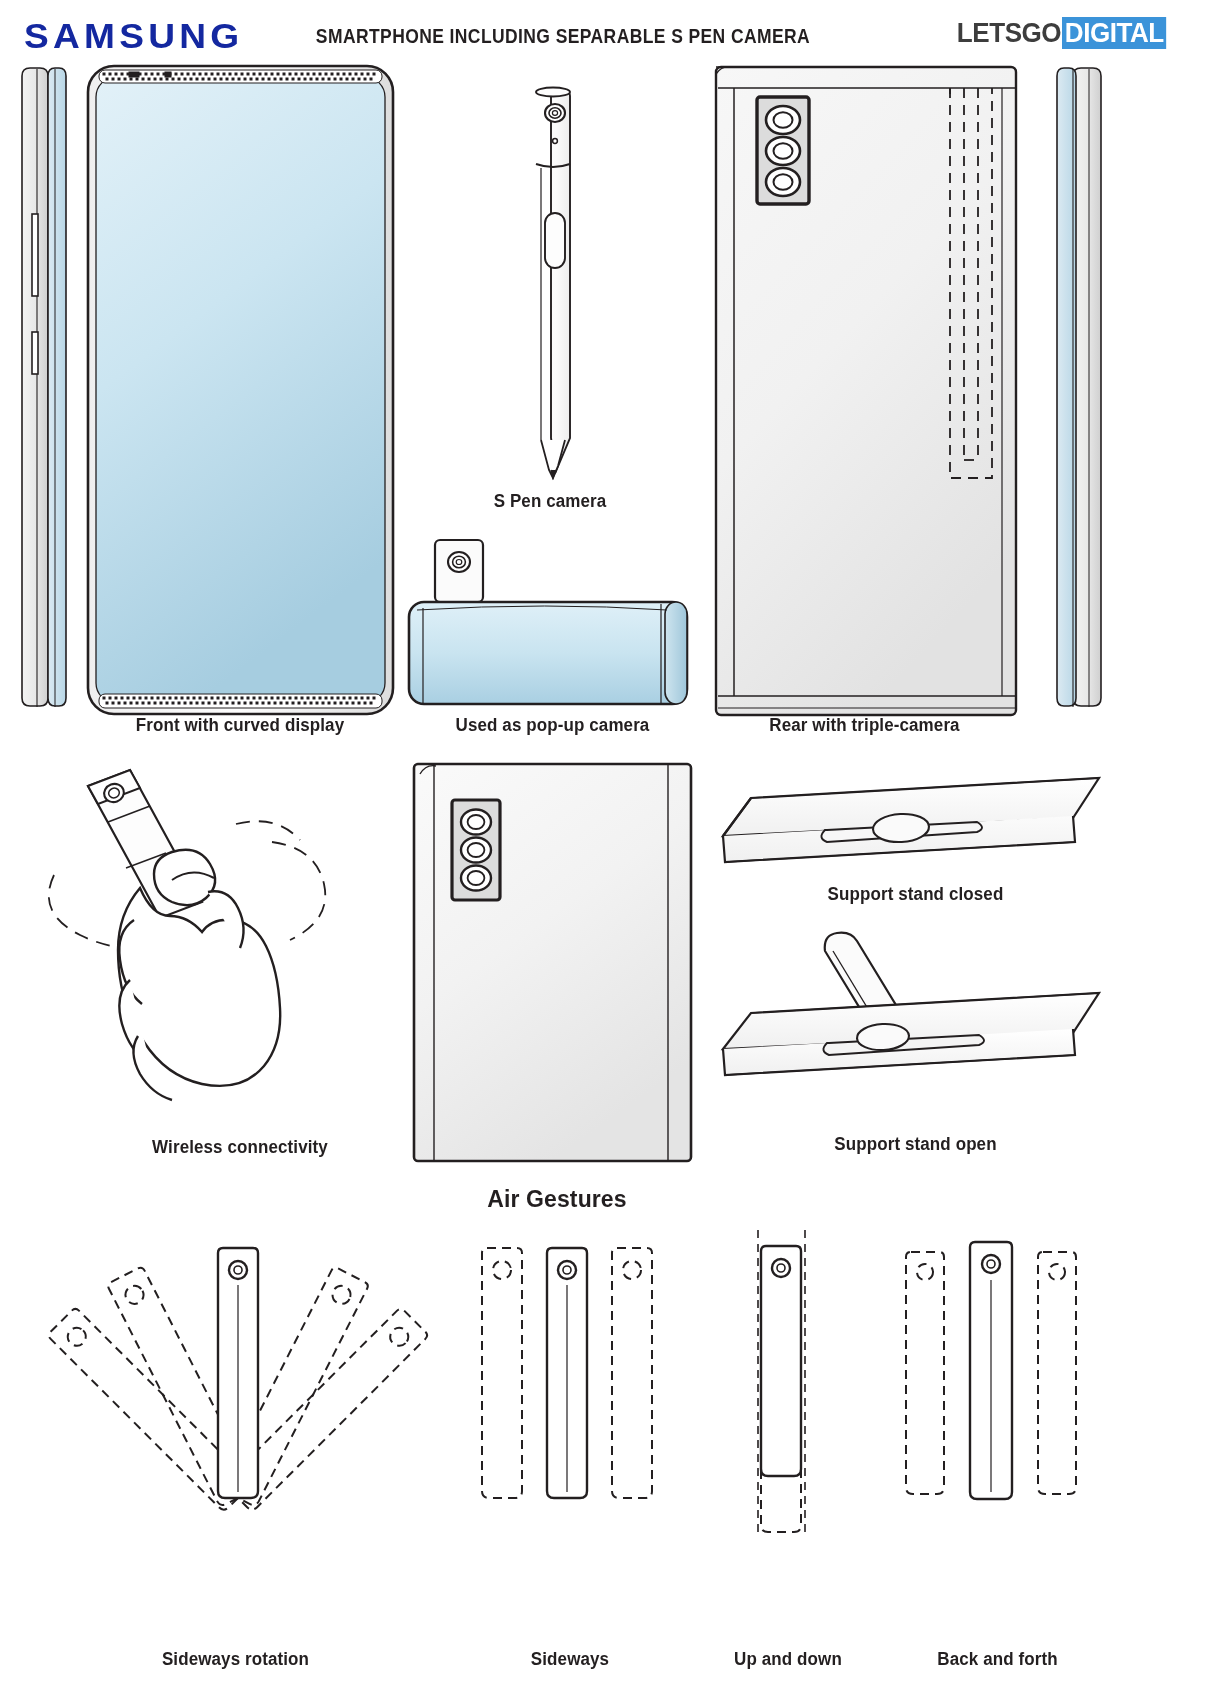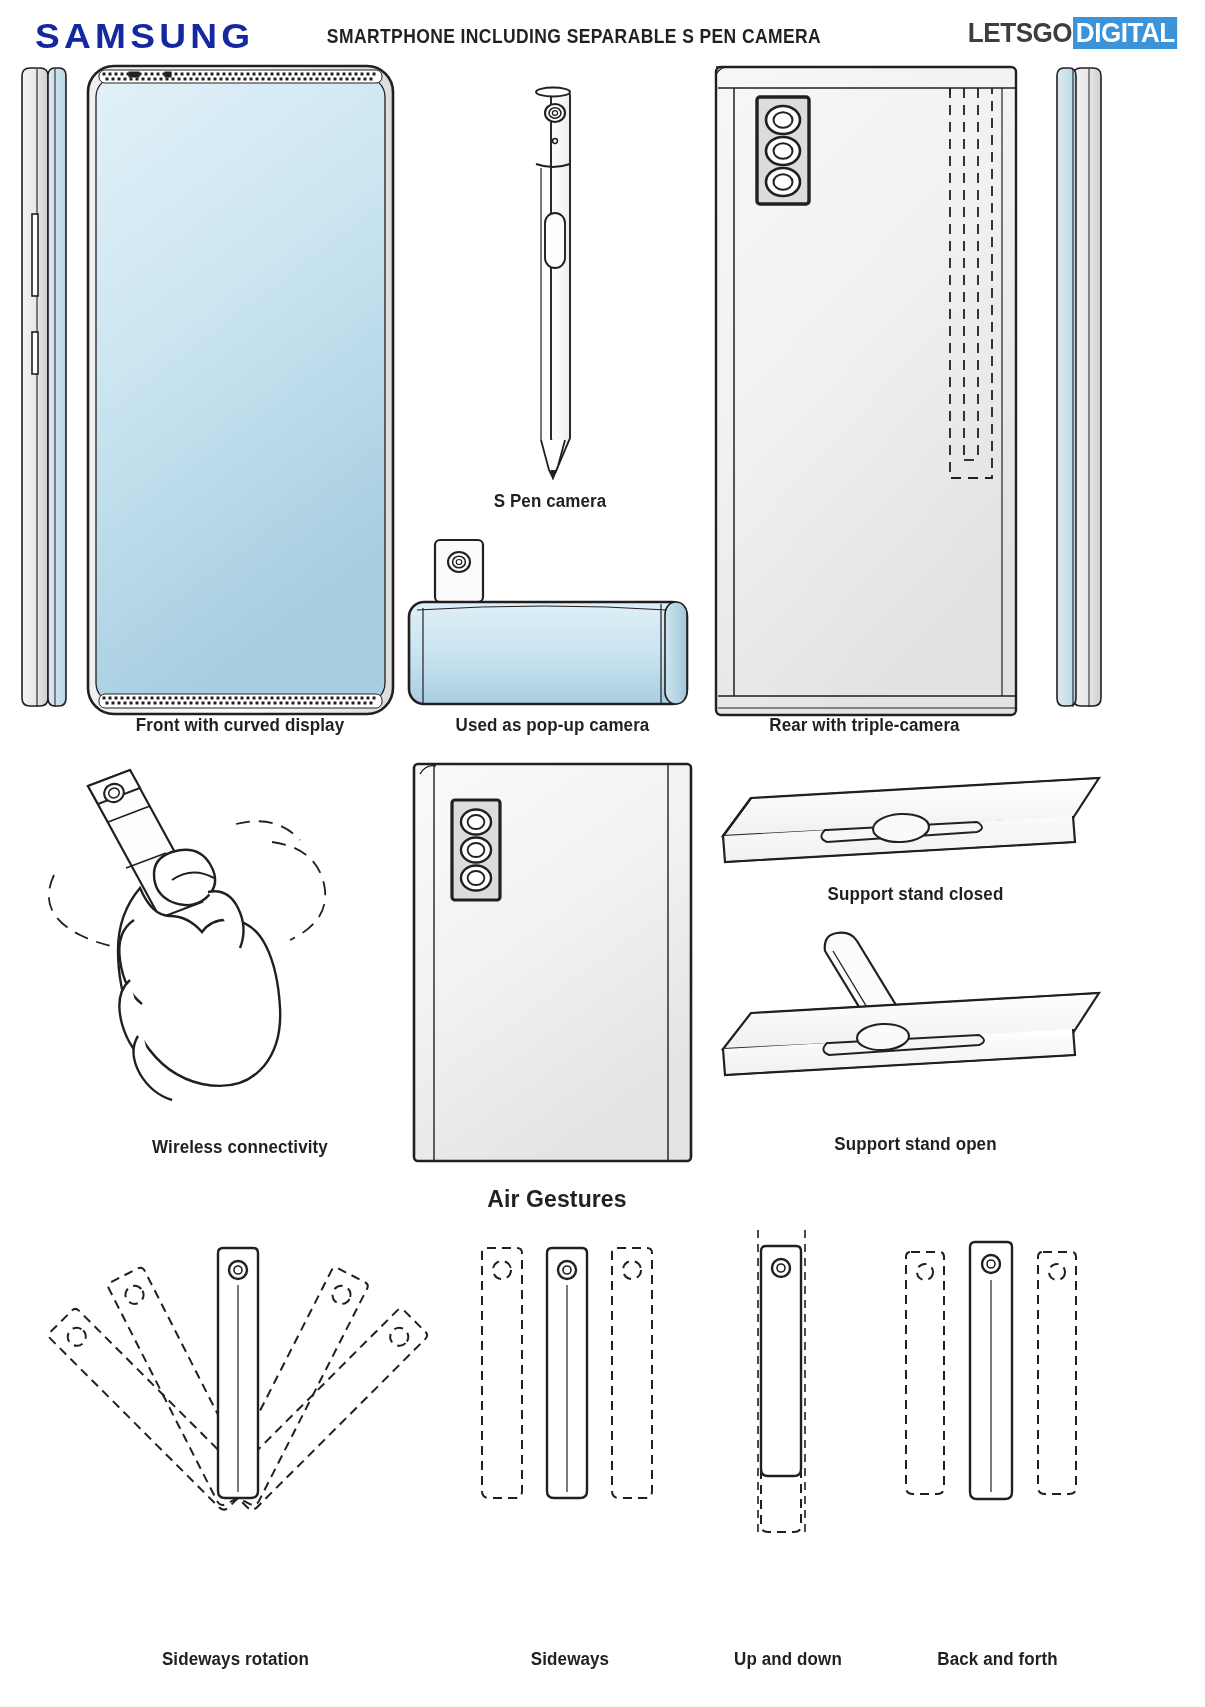--- a/index.html
+++ b/index.html
@@ -1,20 +1,20 @@
 <!DOCTYPE html>
 <html><head>
 <meta charset="utf-8">
 <style>
   html,body{margin:0;padding:0;background:#ffffff;}
   body{width:1205px;height:1707px;position:relative;overflow:hidden;
        font-family:"Liberation Sans","DejaVu Sans",sans-serif;color:#231f20;}
 
   
-  .header{position:absolute;left:11px;top:0;width:1191px;height:62px;}
+  .header{position:absolute;left:0;top:0;width:1191px;height:62px;}
   .samsung-logo{position:absolute;left:24px;top:16px;
       font-family:"Liberation Sans",sans-serif;
       font-size:35px;font-weight:bold;letter-spacing:4px;color:#1428A0;
       transform:scaleX(1.06);transform-origin:left center;}
   .header-title{position:absolute;left:283px;top:26px;width:560px;
       text-align:center;font-size:17.5px;font-weight:bold;letter-spacing:.4px;
       color:#231f20;transform:scaleY(1.12);transform-origin:center;}
   .lgd{position:absolute;right:17px;top:17px;height:32px;display:flex;align-items:flex-start;}
   .lgd-a{font-size:28px;font-weight:bold;color:#3d3d3d;letter-spacing:-.5px;
       line-height:32px;transform:scaleX(.93);transform-origin:right center;}

